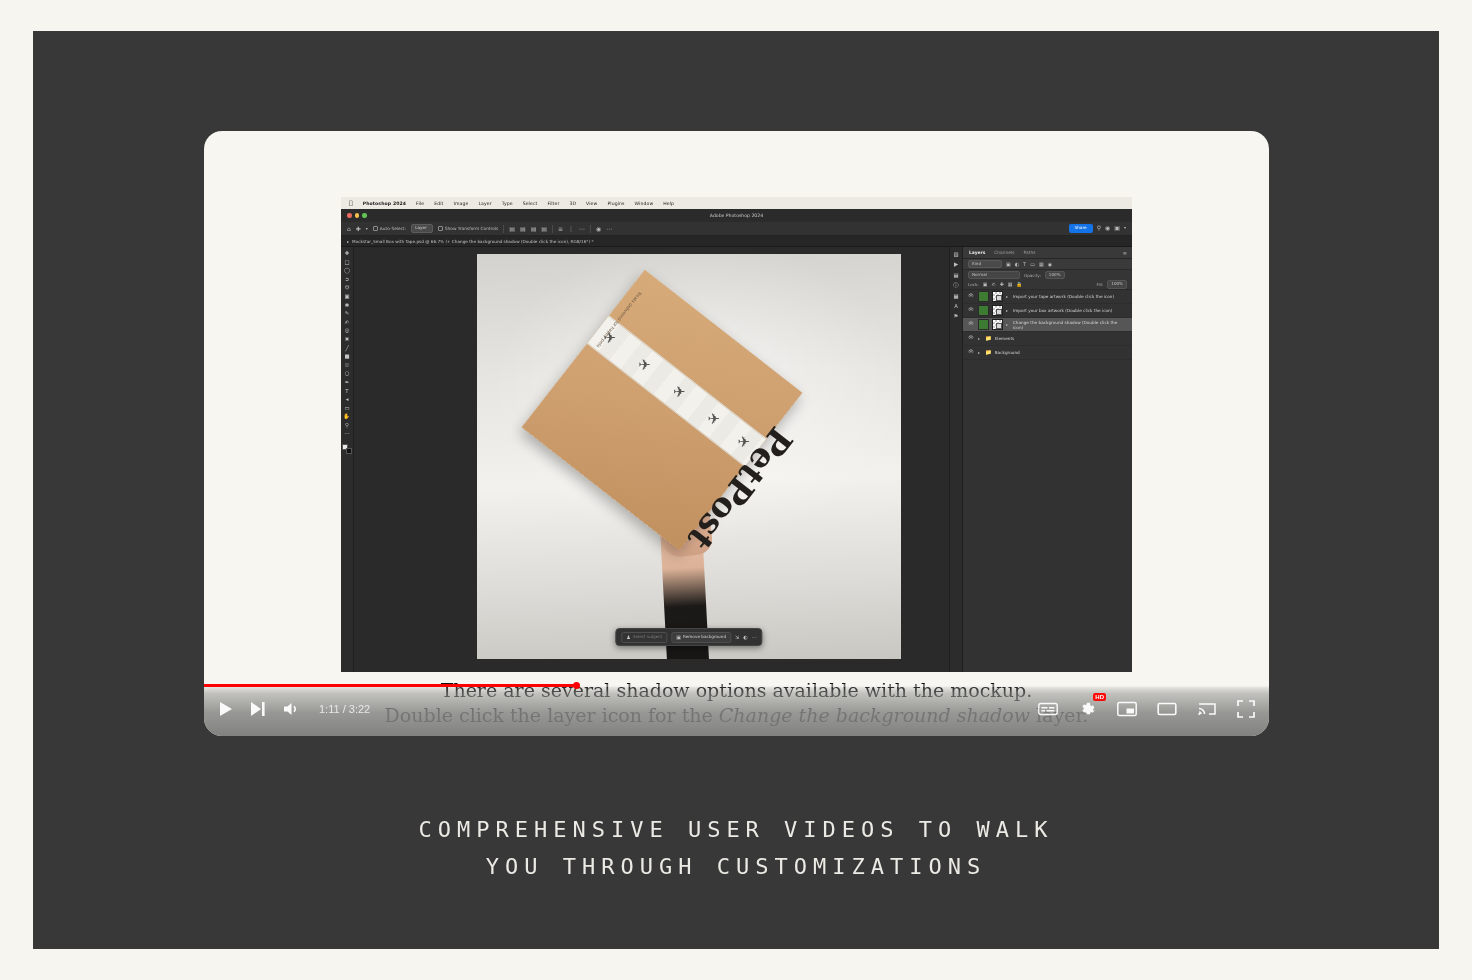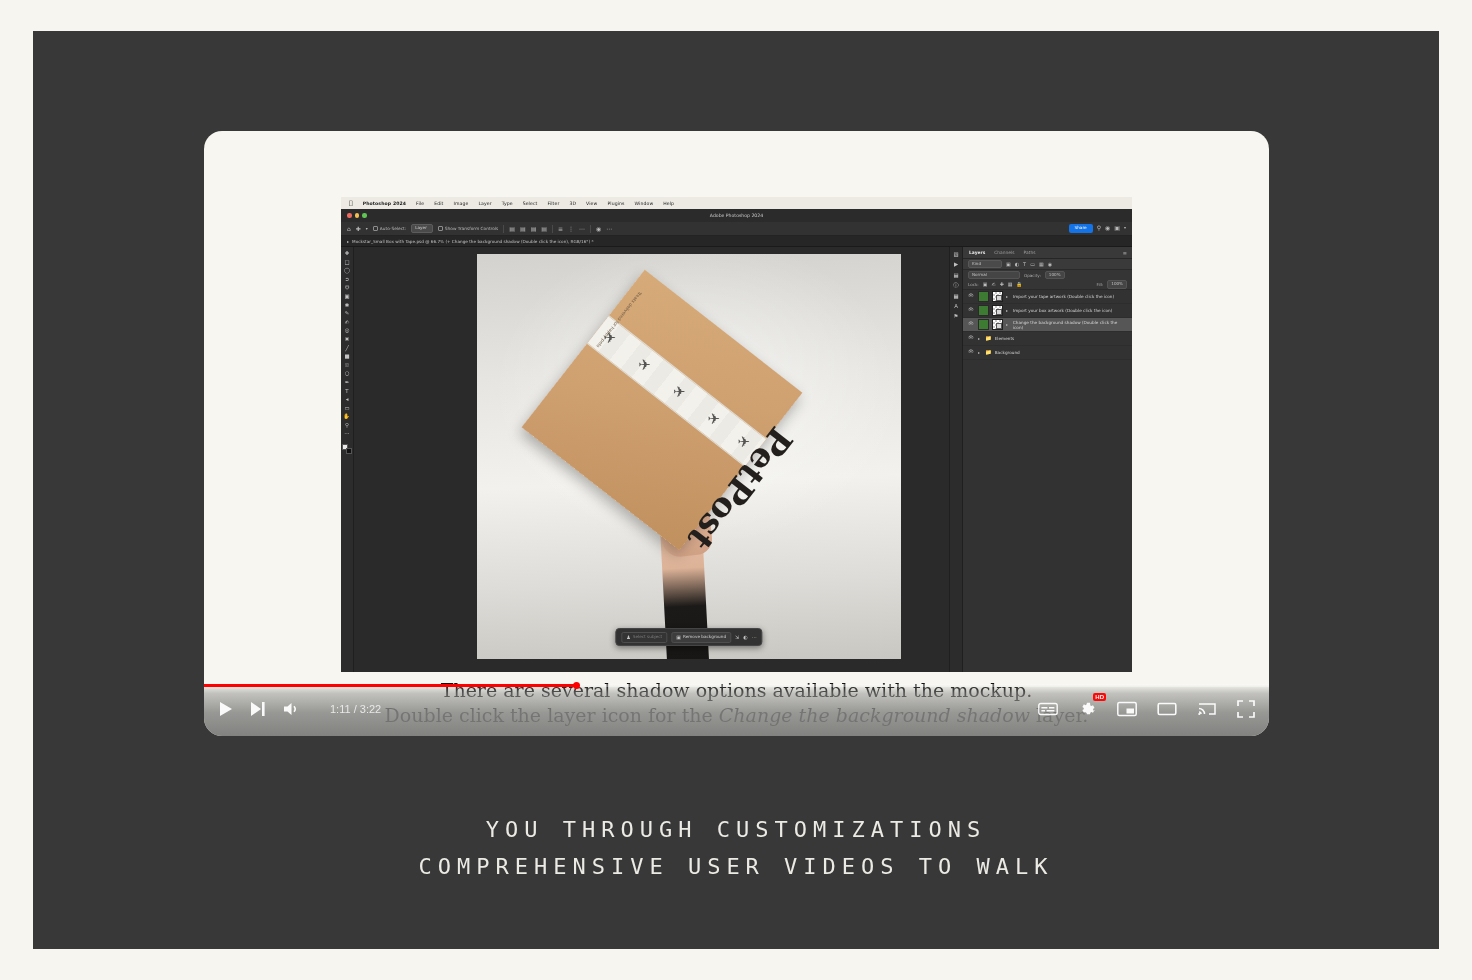--- a/index.html
+++ b/index.html
@@ -297,21 +297,21 @@
     position: absolute; top: -2px; width: 7px; height: 7px;
     border-radius: 50%; background: #f00;
   }
   .controls {
     position: absolute; left: 0; right: 0; top: 8px; height: 34px;
     display: flex; align-items: center; padding: 0 14px;
   }
   .ctrl { color: #fff; opacity: .95; display: flex; align-items: center; }
   .ctrl-left { display: flex; align-items: center; gap: 17px; }
   .ctrl-right { margin-left: auto; display: flex; align-items: center; gap: 20px; }
-  .time { font-family: "Liberation Sans", sans-serif; font-size: 11px; color: #e8e8e8; margin-left: 12px; }
+  .time { font-family: "Liberation Sans", sans-serif; font-size: 11px; color: #e8e8e8; margin-left: 1px; }
   .hd-badge {
     position: absolute; top: -7px; right: -9px;
     background: #f00; color: #fff; font-size: 6px; font-weight: bold;
     border-radius: 2px; padding: 1px 2px; line-height: 1;
   }
   .gear-wrap { position: relative; }
 
   
   .slide-caption {
     position: absolute; left: 0; right: 0; top: 780px;
@@ -629,16 +629,16 @@
             <svg width="18" height="18" viewBox="0 0 18 18">
               <path d="M1 6V1h5M12 1h5v5M17 12v5h-5M6 17H1v-5" fill="none" stroke="#fff" stroke-width="1.7"></path>
             </svg>
           </span>
         </div>
       </div>
     </div>
   </div>
 
   <div class="slide-caption">
+    <div>COMPREHENSIVE USER VIDEOS TO WALK</div>
     <div>YOU THROUGH CUSTOMIZATIONS</div>
-    <div>COMPREHENSIVE USER VIDEOS TO WALK</div>
   </div>
 </div>
 
 </body></html>

